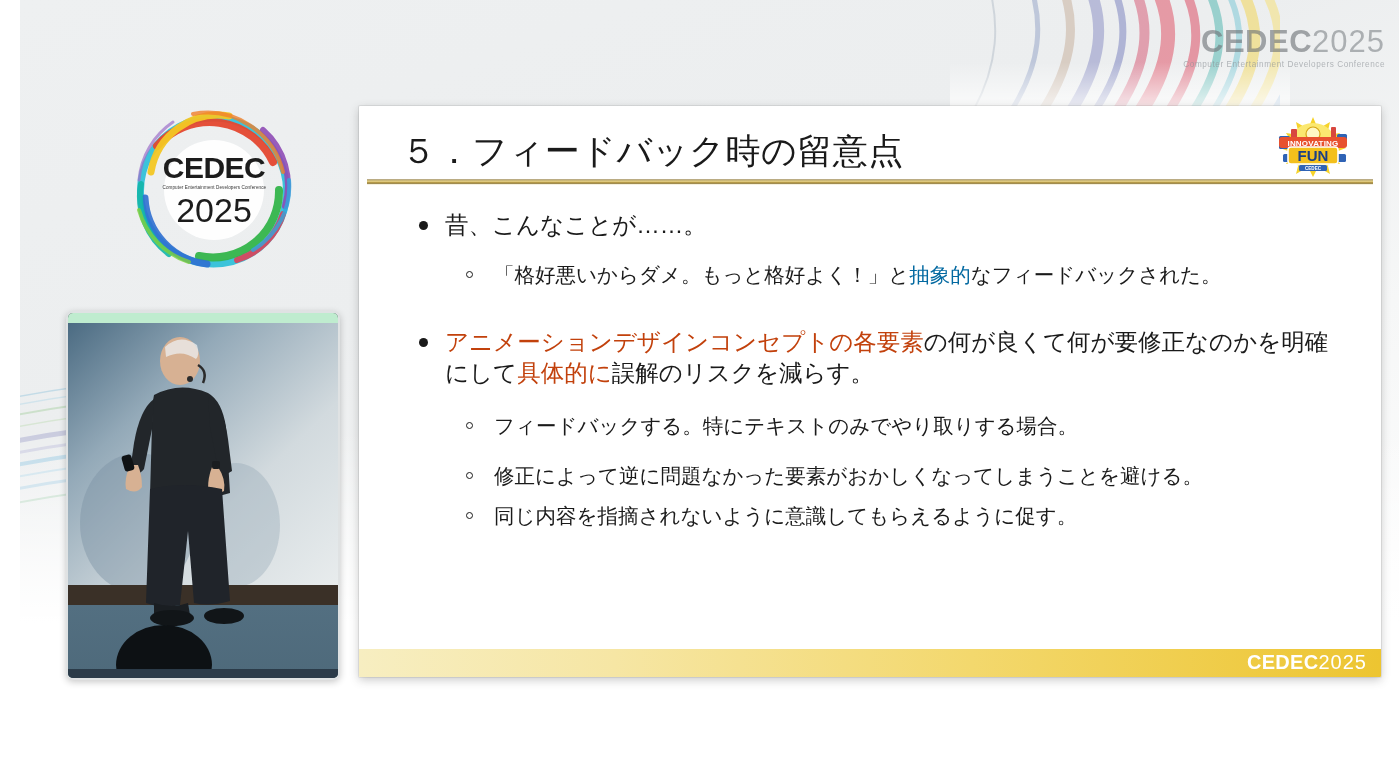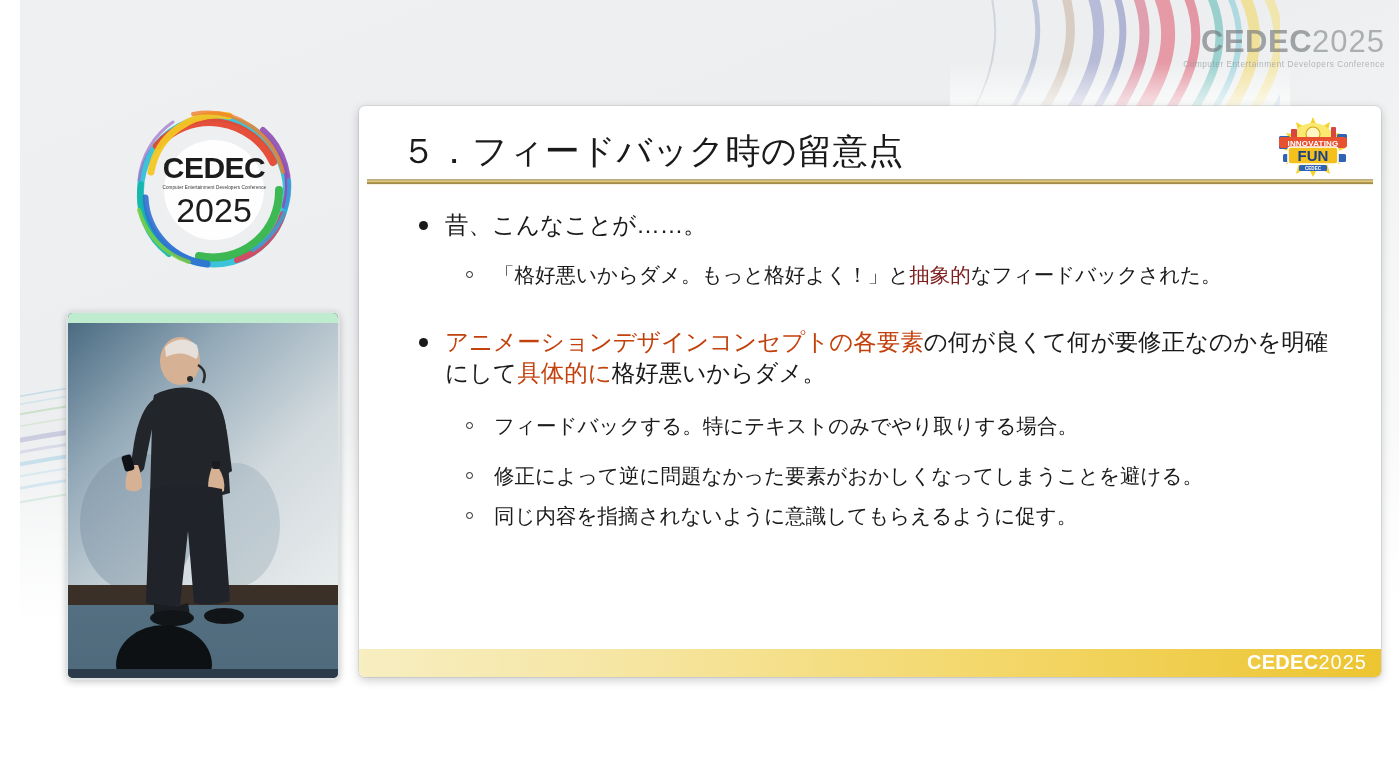--- a/index.html
+++ b/index.html
@@ -103,21 +103,21 @@
     border: 2px solid #dfe2e3;
   }
   .speaker .vid { position: absolute; inset: 0; }
 
   
   .slide {
     position: absolute;
     left: 339px; top: 106px;
     width: 1022px; height: 571px;
     background: #ffffff;
-    border-radius: 6px;
+    border-radius: 1px;
     box-shadow: 0 3px 10px rgba(60,60,60,.28), 0 0 0 1px rgba(0,0,0,.07);
     overflow: hidden;
   }
 
   .slide-title {
     position: absolute;
     left: 42px; top: 22px;
     font-size: 35px;
     color: #1a1a1a;
     letter-spacing: .5px;
@@ -177,21 +177,21 @@
   .b2::before {
     content: "";
     position: absolute;
     left: 55px; top: 10px;
     width: 7px; height: 7px;
     border-radius: 50%;
     border: 1.6px solid #1a1a1a;
     box-sizing: border-box;
   }
 
-  .hl-blue { color: #7f1d1d; }
+  .hl-blue { color: #0369a1; }
   .hl-red  { color: #c2410c; }
 
   .sp-1 { height: 20px; }
   .sp-2 { height: 10px; }
   .sp-3 { height: 28px; }
   .sp-4 { height: 22px; }
   .sp-5 { height: 13px; }
 
   .slide-footer {
     position: absolute;
@@ -397,21 +397,21 @@
       <div class="b2">
         <span>「格好悪いからダメ。もっと格好よく！」と</span><span class="hl-blue">抽象的</span><span>なフィードバックされた。</span>
       </div>
 
       <div class="sp-2"></div>
 
 
       <div class="sp-3"></div>
 
       <div class="b1">
-        <span class="hl-red">アニメーションデザインコンセプトの各要素</span><span>の何が良くて何が要修正なのかを明確にして</span><span class="hl-red">具体的に</span><span>格好悪いからダメ。</span>
+        <span class="hl-red">アニメーションデザインコンセプトの各要素</span><span>の何が良くて何が要修正なのかを明確にして</span><span class="hl-red">具体的に</span><span>誤解のリスクを減らす。</span>
       </div>
 
       <div class="sp-4"></div>
 
       <div class="b2">
         <span>フィードバックする。特にテキストのみでやり取りする場合。</span>
       </div>
 
       <div class="sp-4"></div>
 

